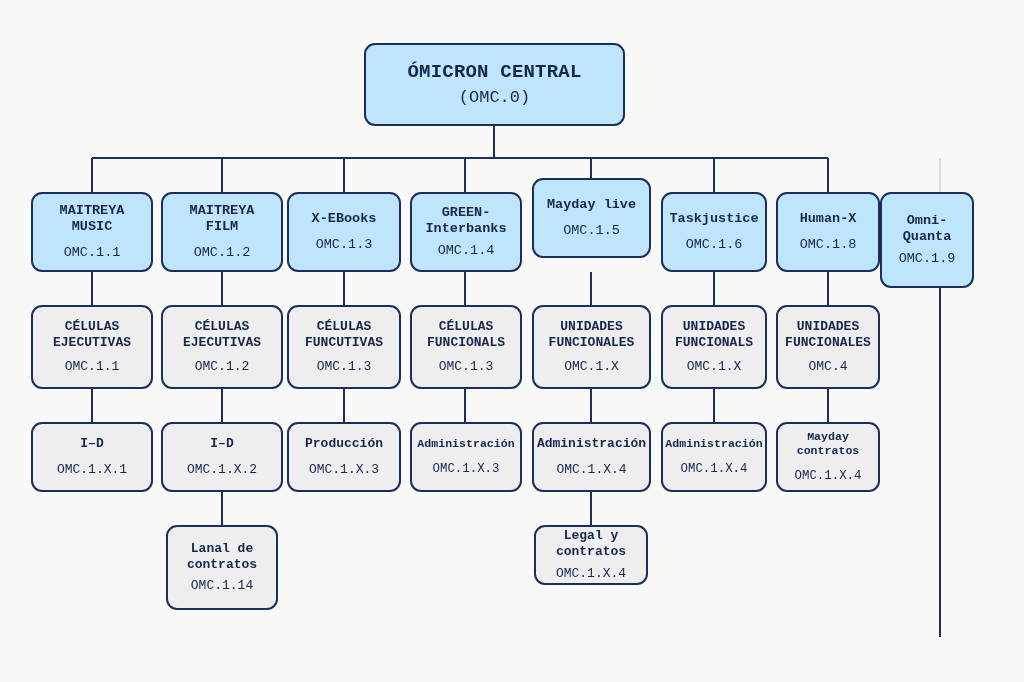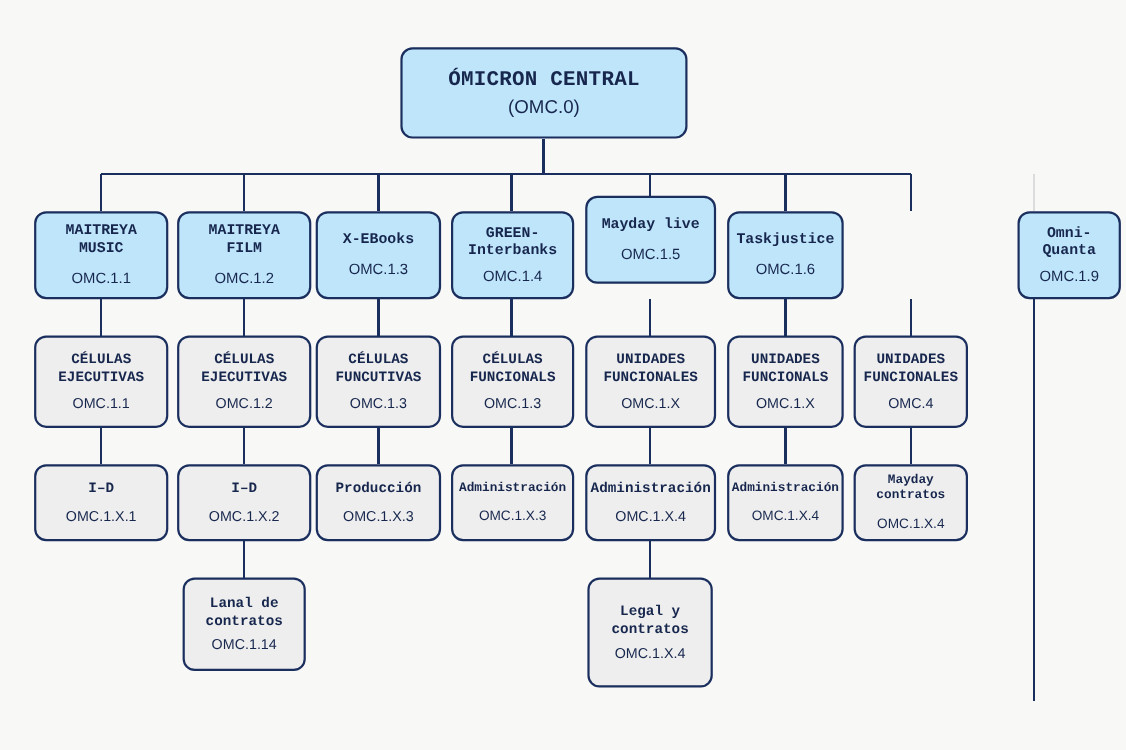--- a/index.html
+++ b/index.html
@@ -22,21 +22,21 @@
     align-items:center;
     justify-content:center;
     text-align:center;
     color:#16264d;
     line-height:1.22;
     padding:4px 5px;
   }
   .node.blue{background:#bfe5fb;}
   .node.gray{background:#eeeeee;}
   .node .ttl{font-weight:bold;display:block;font-family:Liberation Mono, monospace;}
-  .node .code{display:block;}
+  .node .code{display:block;font-family:Liberation Mono, monospace;}
   
   .root{font-size:19px;}
   .root .ttl{font-size:19px;letter-spacing:.2px;}
   .root .code{font-size:17px;font-weight:normal;margin-top:4px;}
   
   .div2{font-size:13.5px;}
   .div2 .ttl{font-size:13.5px;}
   .div2 .code{font-size:13.5px;font-weight:normal;margin-top:9px;}
   .div2.tight .code{margin-top:5px;}
   
@@ -139,22 +139,26 @@
   <div class="node blue div2" style="left:532px;top:178px;width:119px;height:80px;">
     <span class="ttl">Mayday live</span>
     <span class="code">OMC.1.5</span>
   </div>
 
   <div class="node blue div2" style="left:661px;top:192px;width:106px;height:80px;">
     <span class="ttl">Taskjustice</span>
     <span class="code">OMC.1.6</span>
   </div>
 
-
-  <div class="node blue div2 tight" style="left:925px;top:192px;width:94px;height:80px;">
+  <div class="node blue div2" style="left:776px;top:192px;width:104px;height:80px;">
+    <span class="ttl">Human-X</span>
+    <span class="code">OMC.1.8</span>
+  </div>
+
+  <div class="node blue div2 tight" style="left:880px;top:192px;width:94px;height:96px;">
     <span class="ttl">Omni-</span>
     <span class="ttl">Quanta</span>
     <span class="code">OMC.1.9</span>
   </div>
 
   <div class="node gray unit" style="left:31px;top:305px;width:122px;height:84px;">
     <span class="ttl">CÉLULAS</span>
     <span class="ttl">EJECUTIVAS</span>
     <span class="code">OMC.1.1</span>
   </div>
@@ -229,19 +233,19 @@
     <span class="ttl">Mayday contratos</span>
     <span class="code">OMC.1.X.4</span>
   </div>
 
   <div class="node gray sub" style="left:166px;top:525px;width:112px;height:85px;">
     <span class="ttl">Lanal de</span>
     <span class="ttl">contratos</span>
     <span class="code">OMC.1.14</span>
   </div>
 
-  <div class="node gray sub" style="left:534px;top:525px;width:114px;height:100px;">
+  <div class="node gray sub" style="left:534px;top:525px;width:114px;height:60px;">
     <span class="ttl">Legal y</span>
     <span class="ttl">contratos</span>
     <span class="code">OMC.1.X.4</span>
   </div>
 
 </div>
 
 </body></html>

